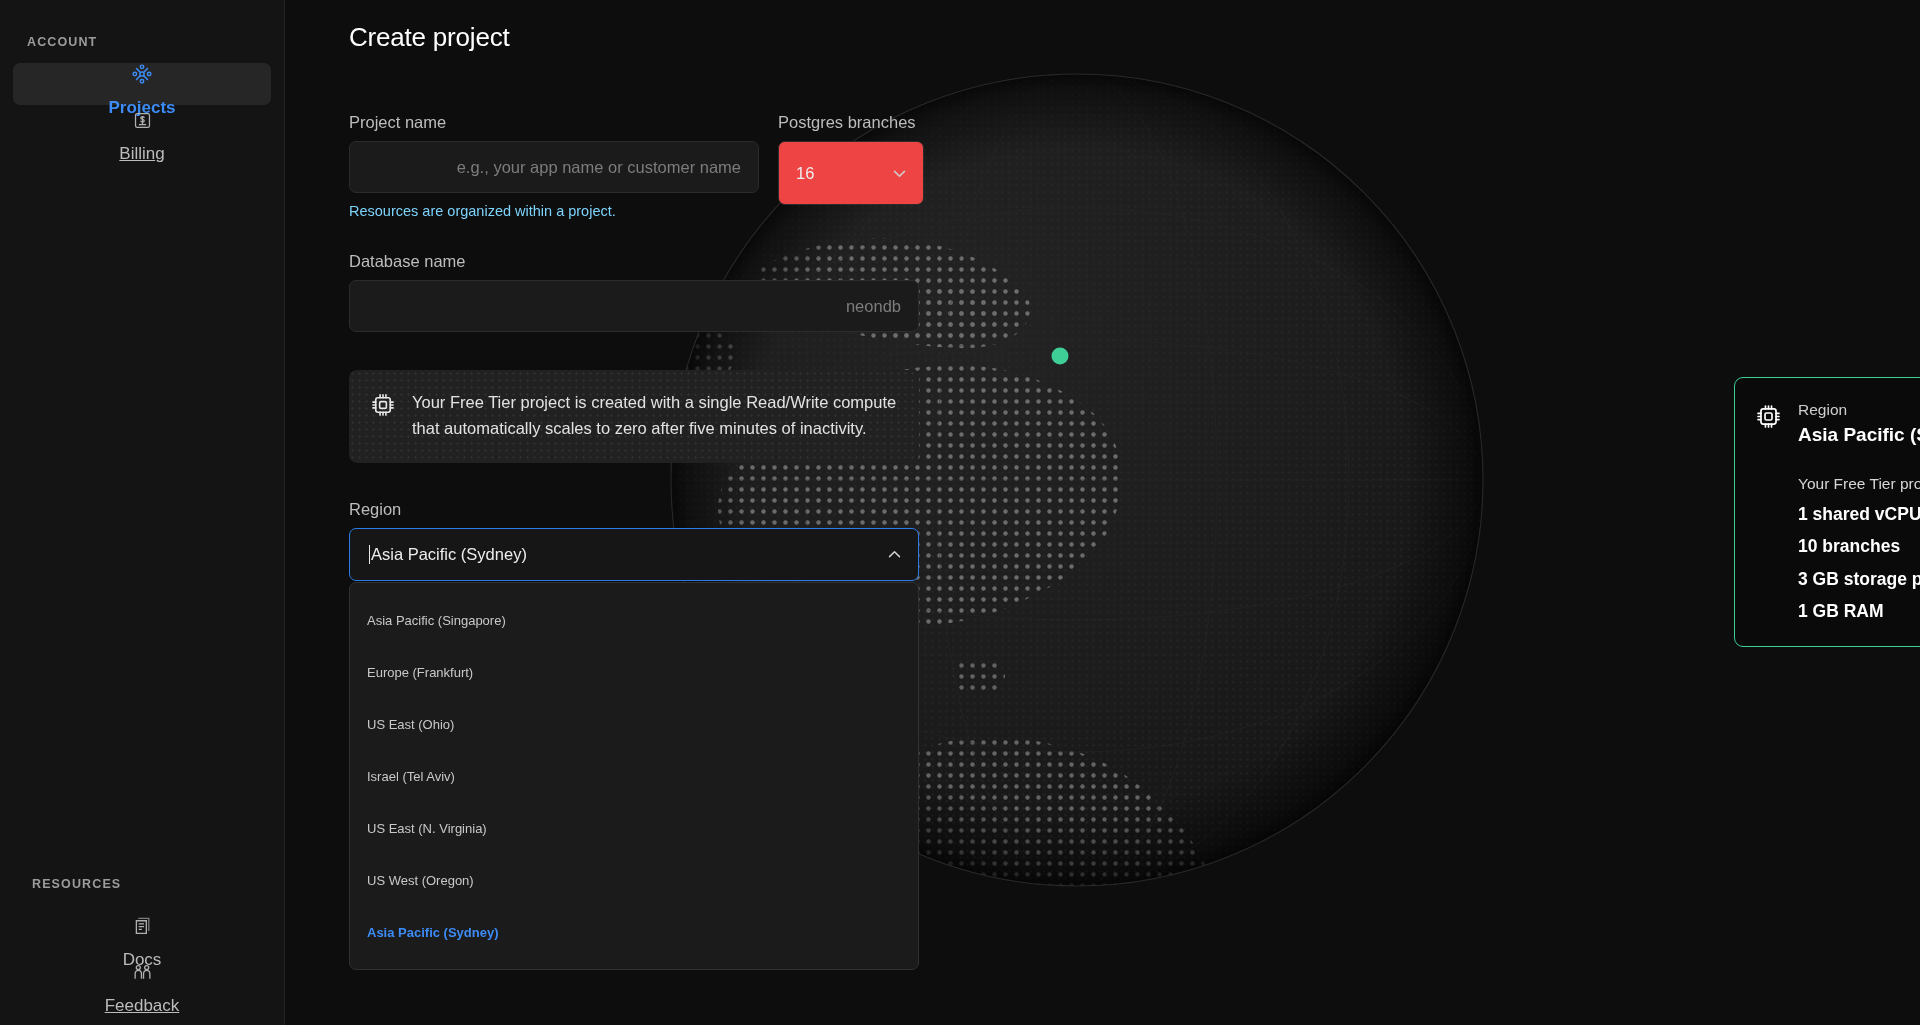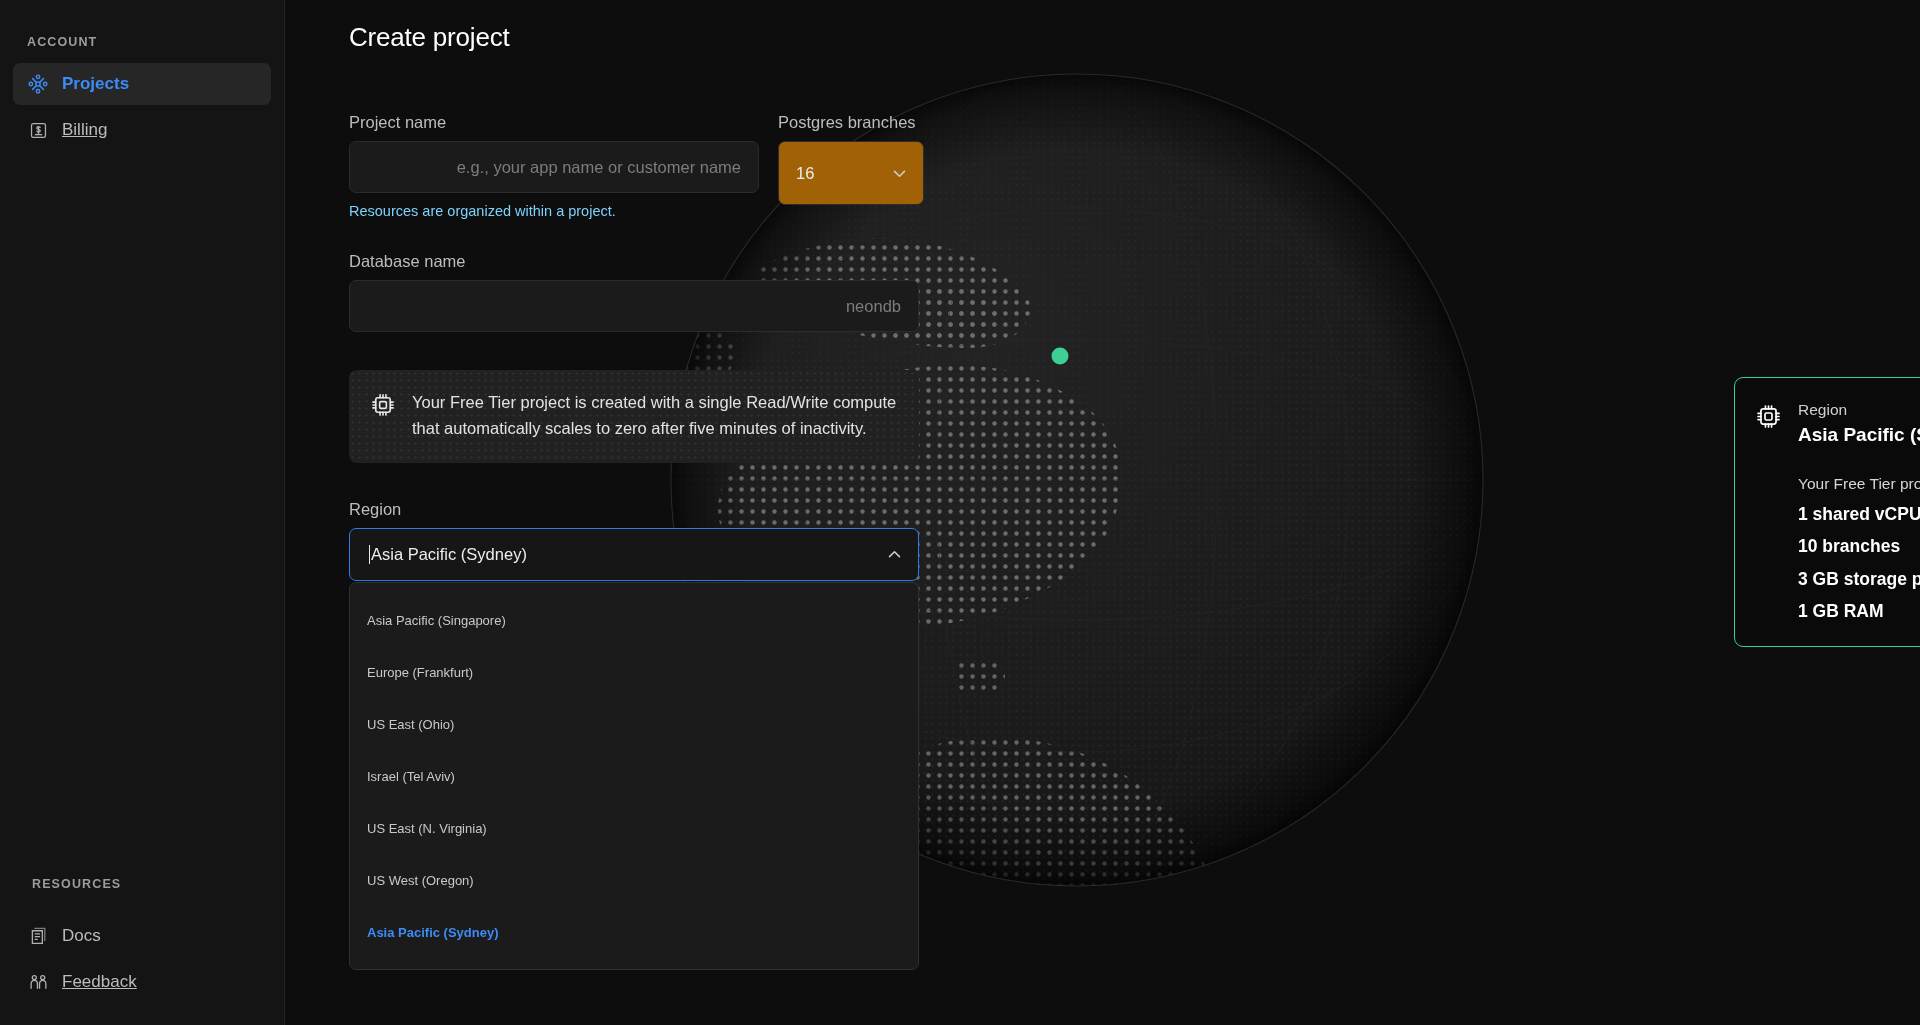--- a/index.html
+++ b/index.html
@@ -33,20 +33,21 @@
   .nav-items { margin-top: 14px; padding: 0 13px; }
   .nav-item {
     display: flex; align-items: center; gap: 13px;
     height: 42px;
     padding: 0 14px;
     border-radius: 7px;
     color: #bcbcbc;
     font-size: 17px;
     cursor: pointer;
     user-select: none;
+    flex-direction: column;
   }
   .nav-item + .nav-item { margin-top: 4px; text-decoration: underline; }
   .nav-item.active { background: #262626; color: #3d8bf5; font-weight: 600; }
   .nav-item .ico { width: 22px; height: 22px; display: flex; align-items: center; justify-content: center; flex: 0 0 22px; }
   .nav-bottom { position: absolute; left: 0; bottom: 22px; width: 100%; }
   .nav-bottom .nav-group-label { margin-bottom: 24px; padding-left: 32px; }
 
   
   .main {
     position: relative;
@@ -76,21 +77,21 @@
     font-family: "Liberation Sans", sans-serif;
     padding: 0 17px;
     outline: none;
     text-align: right;
   }
   .text-input::placeholder { color: #7c7c7c; }
   .hint { font-size: 14.5px; color: #7dd3fc; margin-top: 10px; }
 
   .select-box {
     position: relative; width: 100%; height: 64px;
-    background: #a16207;
+    background: #ef4444;
     border: 1px solid #2c2c2c;
     border-radius: 7px;
     display: flex; align-items: center;
     padding: 0 15px 0 17px;
     color: #ededed; font-size: 16.5px;
     cursor: pointer; user-select: none;
   }
   .select-box .sel-val { flex: 1 1 auto; }
   .select-box .chev { width: 18px; height: 18px; flex: 0 0 18px; display: flex; align-items: center; justify-content: center; }
 

